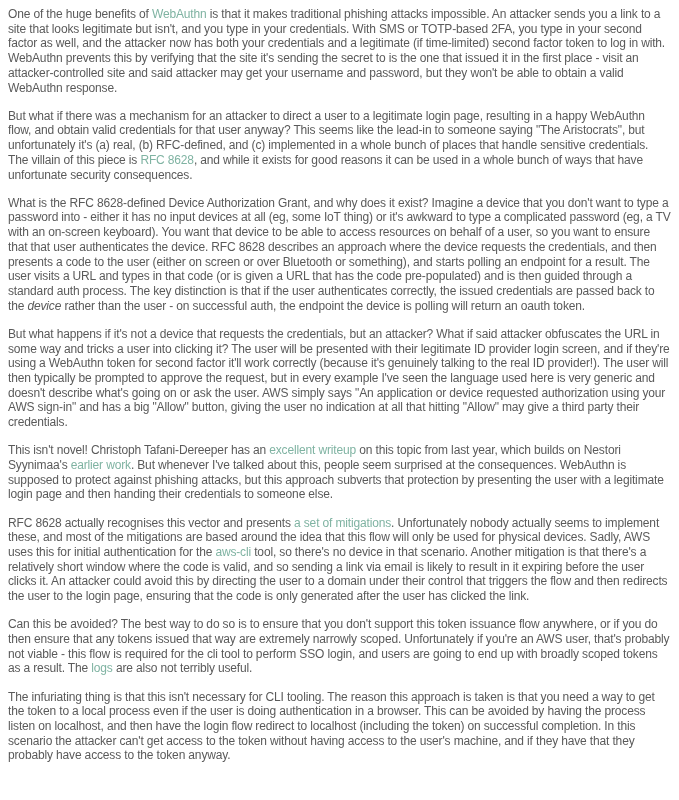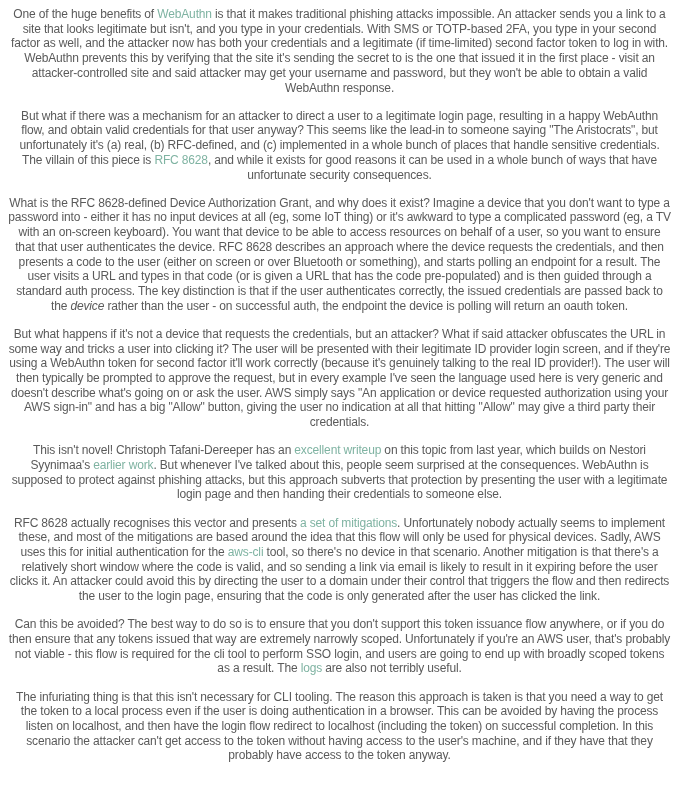--- a/index.html
+++ b/index.html
@@ -14,21 +14,20 @@
   }
   .article {
     box-sizing: border-box;
     width: 679px;
     padding: 7px 8px 0 8px;
     color: #5a5a5a;
     font-family: "Liberation Sans", "DejaVu Sans", sans-serif;
     font-size: 12px;
     line-height: 14.7px;
     letter-spacing: -0.15px;
-    text-align: center;
   }
   .article p {
     margin: 0 0 13.5px 0;
   }
   a.link {
     color: #7fb3a2;
     text-decoration: none;
     cursor: pointer;
   }
   em.em {

